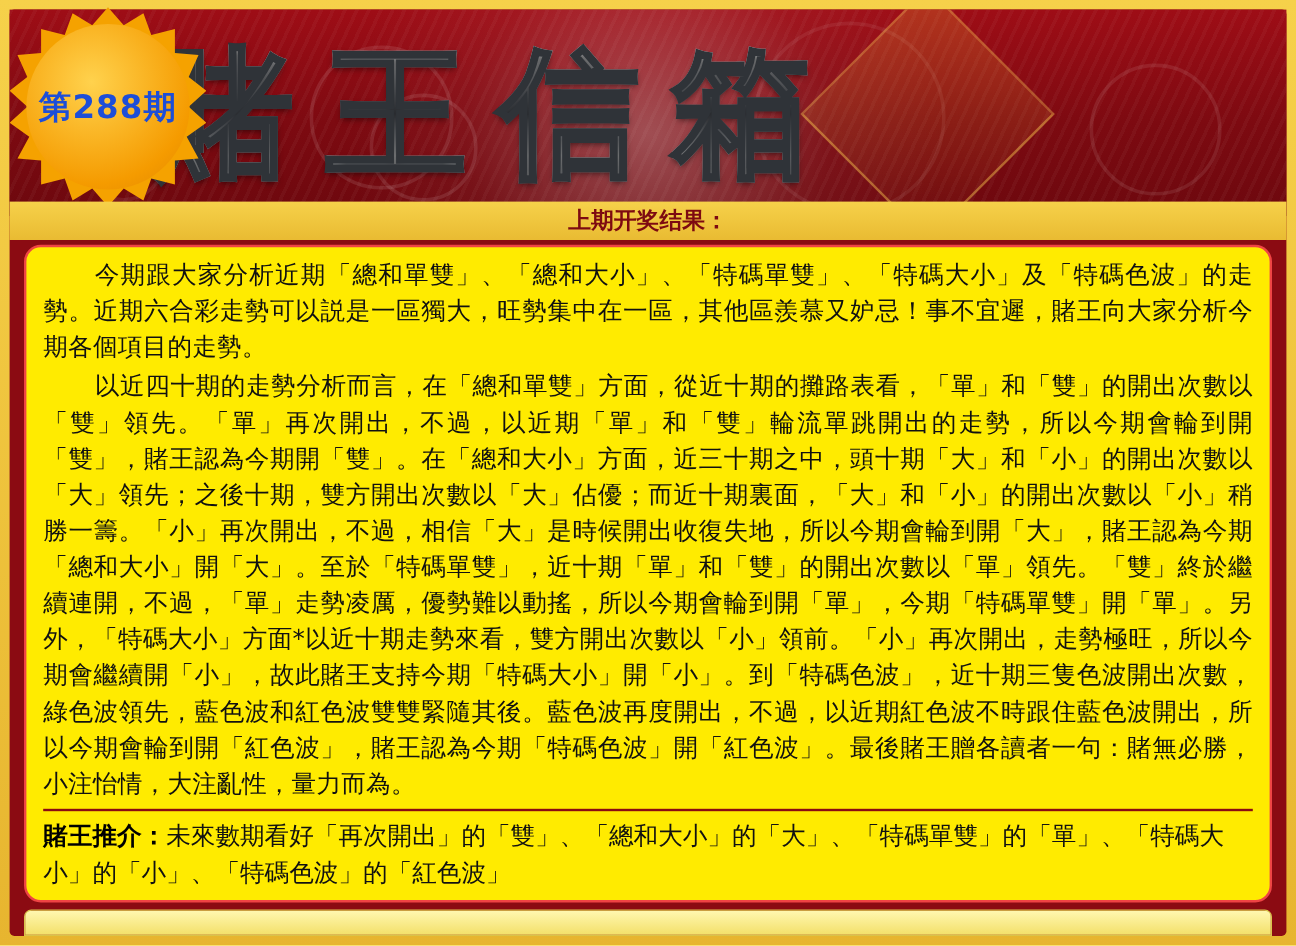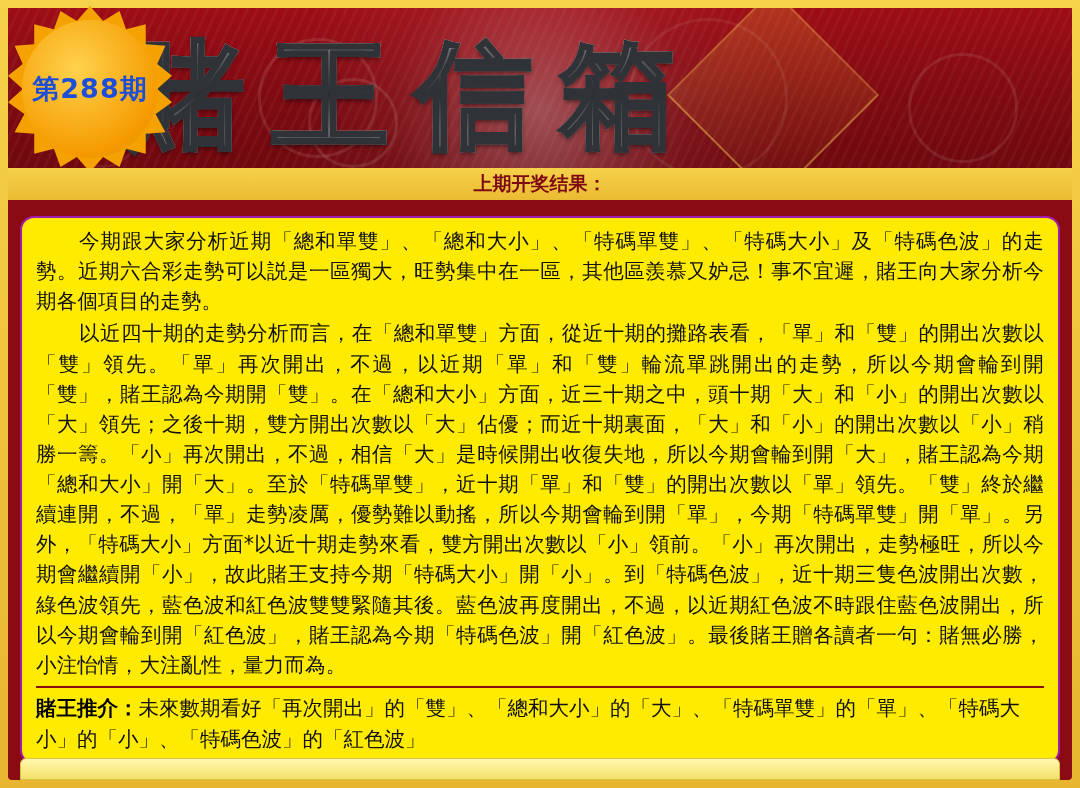--- a/index.html
+++ b/index.html
@@ -137,24 +137,24 @@
   .result-value {
     color: #d40a12;
     font-size: 19px;
     font-weight: bold;
     letter-spacing: 0.5px;
     font-family: "DejaVu Sans", sans-serif;
   }
   
   .content-card {
     position: absolute;
-    left: 20px; top: 216px;
+    left: 20px; top: 204px;
     width: 1040px; height: 548px;
     background: #ffeb00;
-    border: 2px solid #a21caf;
+    border: 2px solid #ef4444;
     border-radius: 14px;
     padding: 8px 14px 6px 14px;
     overflow: hidden;
   }
   .para {
     color: #111;
     font-size: 20.5px;
     line-height: 1.47;
     text-align: justify;
     text-indent: 2.1em;

